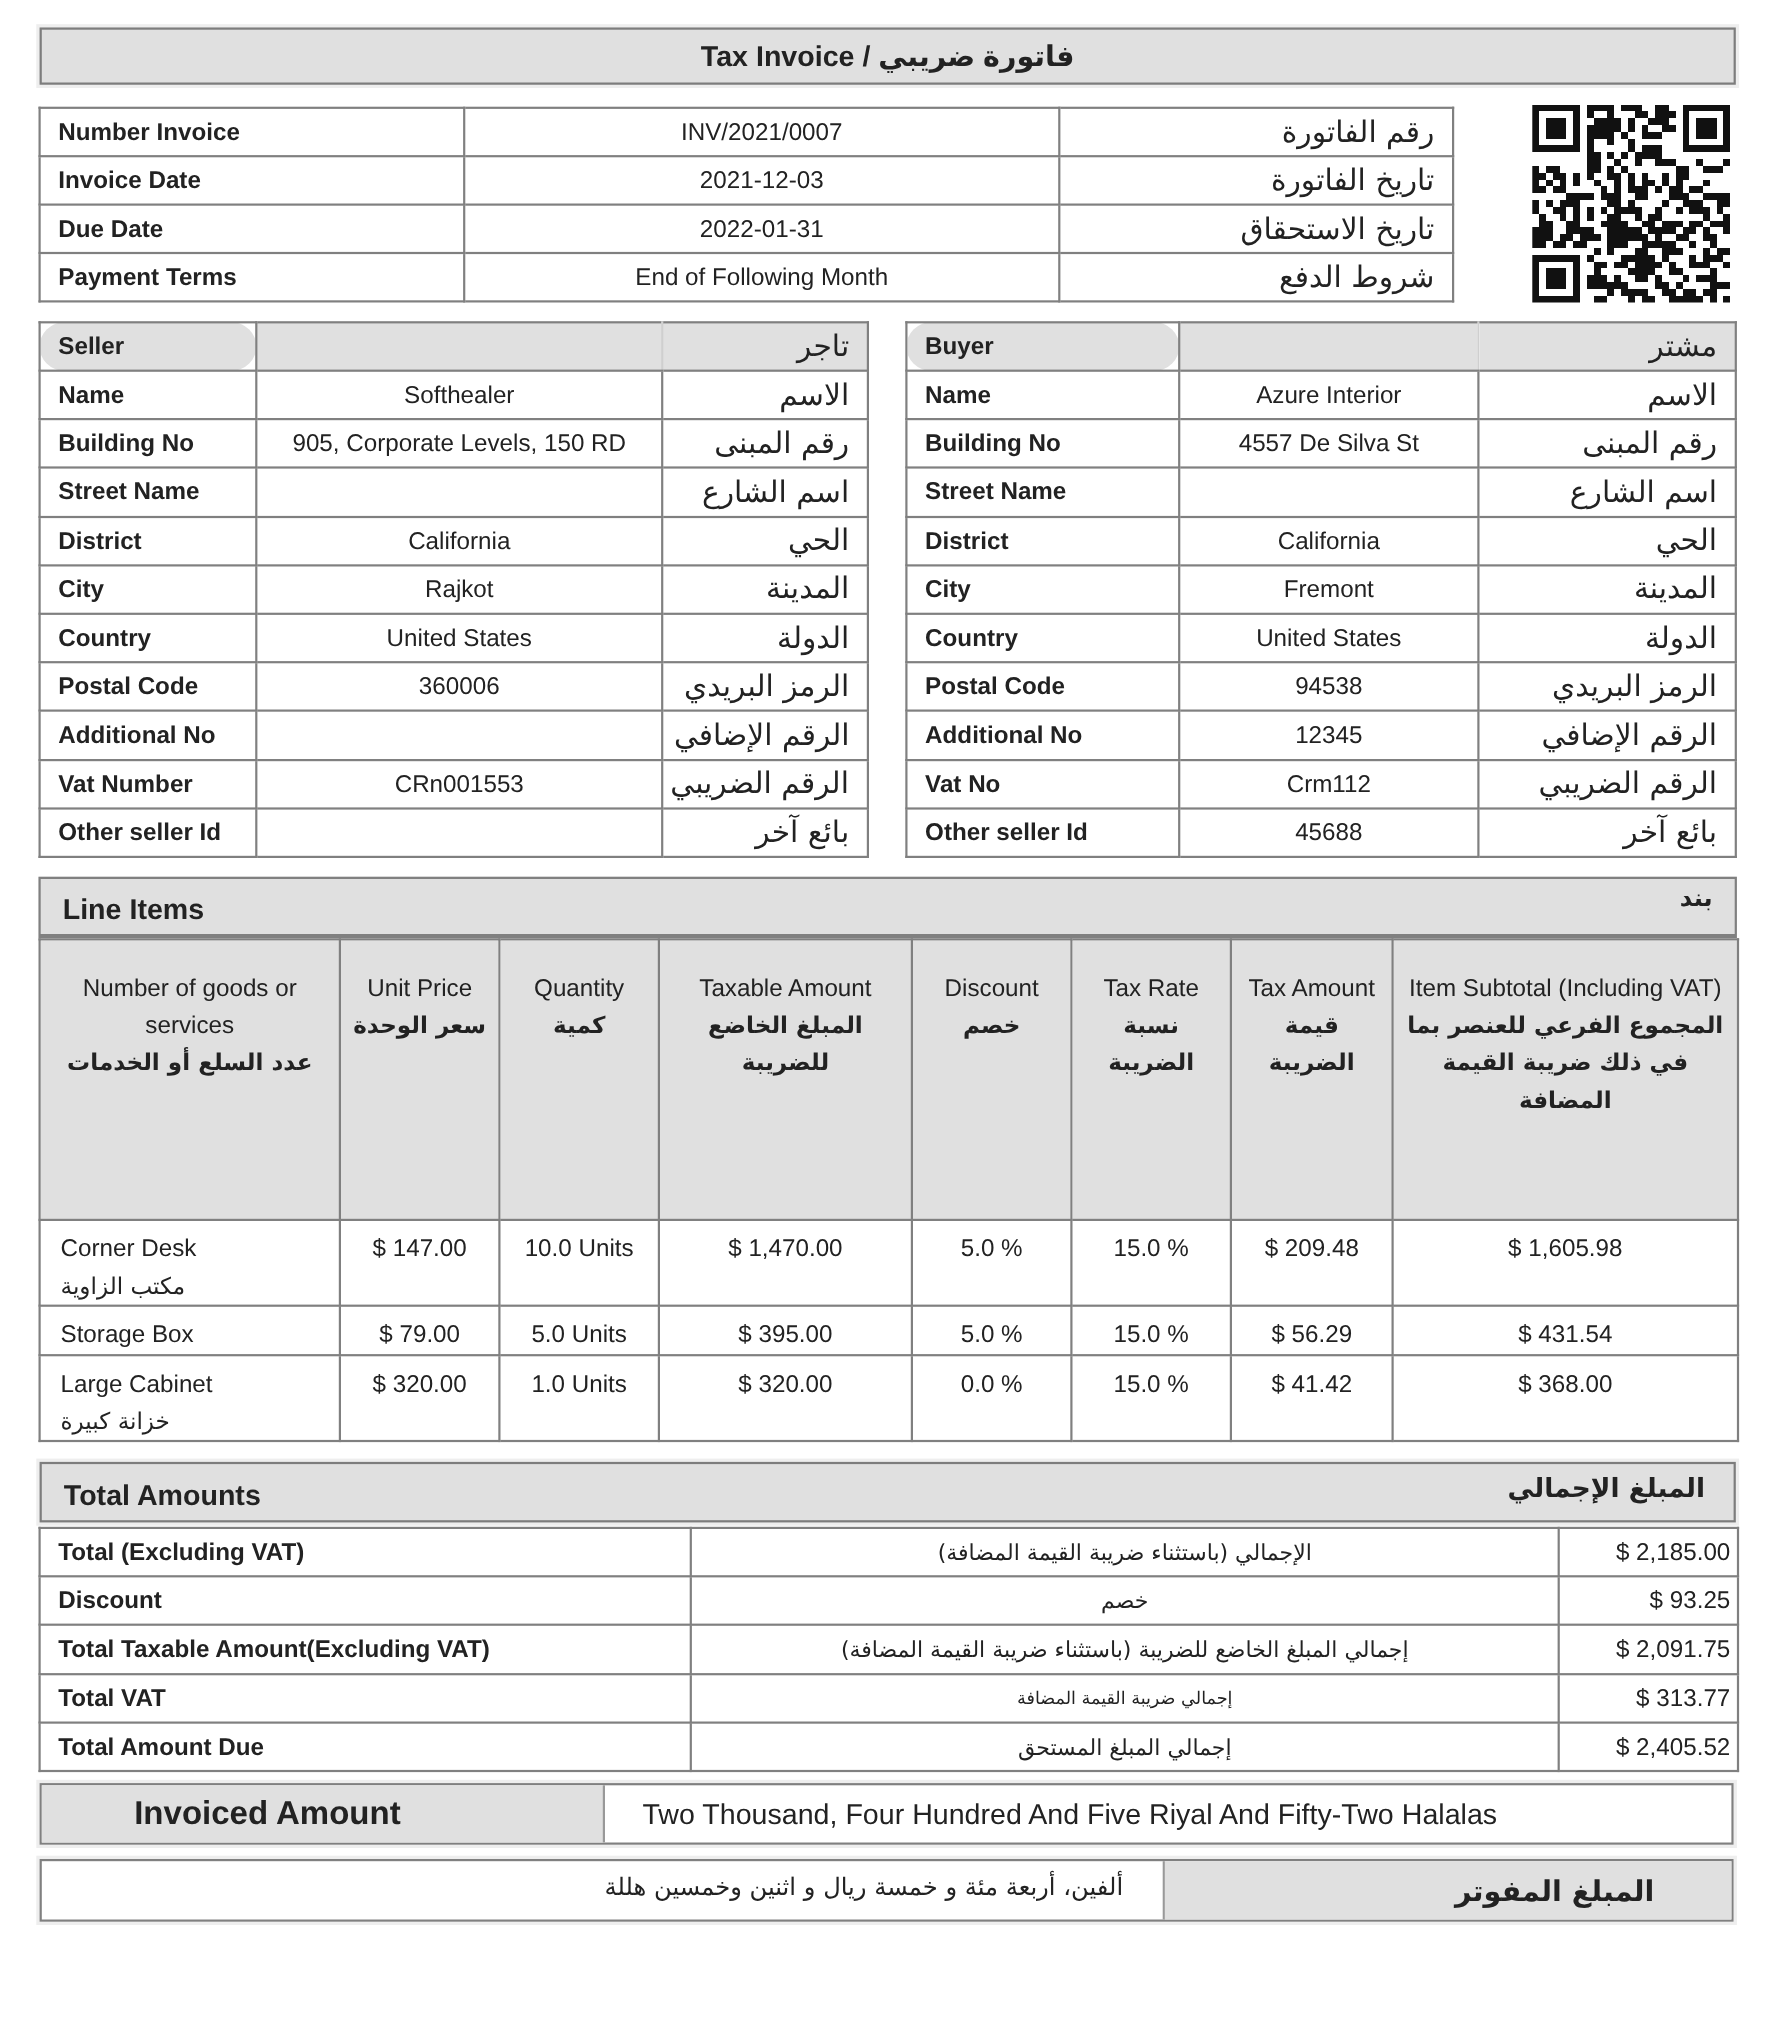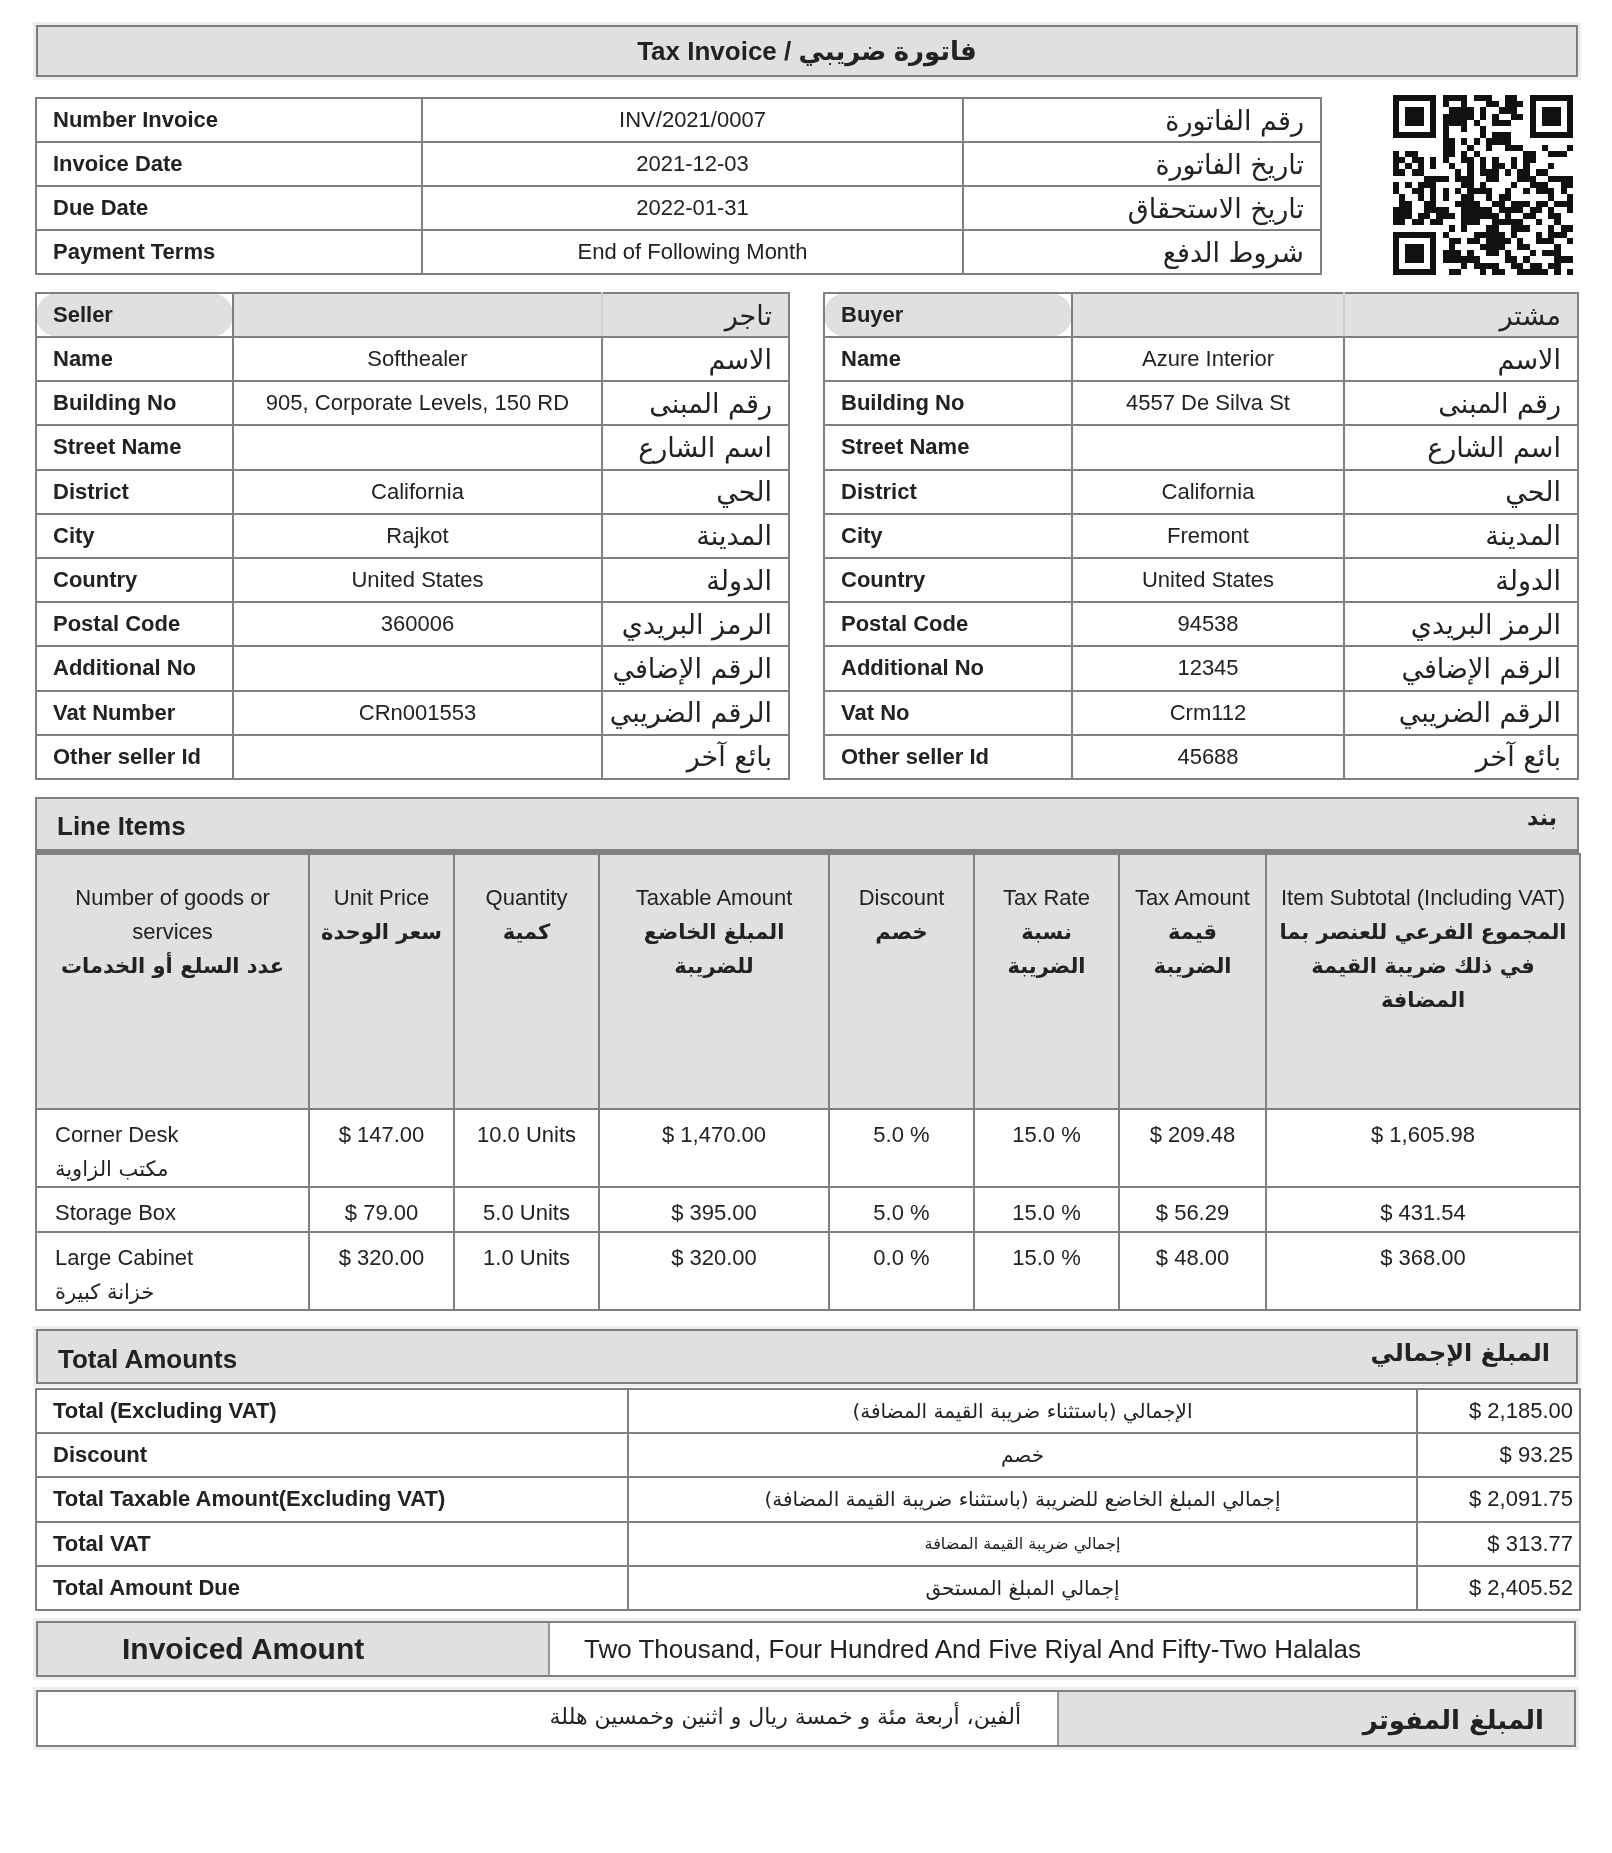--- a/index.html
+++ b/index.html
@@ -681,21 +681,21 @@
         <td>$ 56.29</td>
         <td>$ 431.54</td>
       </tr>
       <tr class="li-row" style="height:78px">
         <td class="name"><span>Large Cabinet</span><span class="arn">خزانة كبيرة</span></td>
         <td>$ 320.00</td>
         <td>1.0  Units</td>
         <td>$ 320.00</td>
         <td>0.0 %</td>
         <td>15.0 %</td>
-        <td>$ 48.00</td>
+        <td>$ 41.42</td>
         <td>$ 368.00</td>
       </tr>
     </tbody>
 </table>
 
 <div class="abs bar" style="left:36px; top:1329px; width:1542px; height:55px;">
   <span class="sec-title abs" style="left:20px; top:13px;">Total Amounts</span>
   <span class="abs" style="right:26px; top:8px; font-family:'DejaVu Sans',sans-serif; font-weight:bold; font-size:24px; direction:rtl;">المبلغ الإجمالي</span>
 </div>
 
@@ -734,14 +734,14 @@
     </tbody>
 </table>
 
 <div class="abs" style="left:36px; top:1621px; width:1540px; height:56px; border:2px solid #808080; box-shadow:0 0 0 3px #eeeeee; display:flex;">
   <div style="width:512px; background:#e0e0e0; border-right:2px solid #999; font-size:30px; font-weight:bold; padding-left:84px; line-height:52px; box-sizing:border-box;">Invoiced Amount</div>
   <div style="flex:1; font-size:26px; padding-left:34px; line-height:52px;">Two Thousand, Four Hundred And Five Riyal And Fifty-Two Halalas</div>
 </div>
 
 <div class="abs" style="left:36px; top:1690px; width:1540px; height:57px; border:2px solid #808080; box-shadow:0 0 0 3px #eeeeee; display:flex;">
   <div style="flex:1; font-family:'DejaVu Sans',sans-serif; font-size:22px; direction:rtl; padding-right:36px; line-height:50px; border-right:2px solid #999;">ألفين، أربعة مئة و خمسة ريال و اثنين وخمسين هللة</div>
-  <div style="width:515px; background:#e0e0e0; font-family:'DejaVu Sans',sans-serif; font-weight:bold; font-size:26px; direction:rtl; padding-right:30px; line-height:56px; box-sizing:border-box;">المبلغ المفوتر</div>
+  <div style="width:515px; background:#e0e0e0; font-family:'DejaVu Sans',sans-serif; font-weight:bold; font-size:26px; direction:rtl; padding-right:70px; line-height:56px; box-sizing:border-box;">المبلغ المفوتر</div>
 </div>
 
 </body></html>

